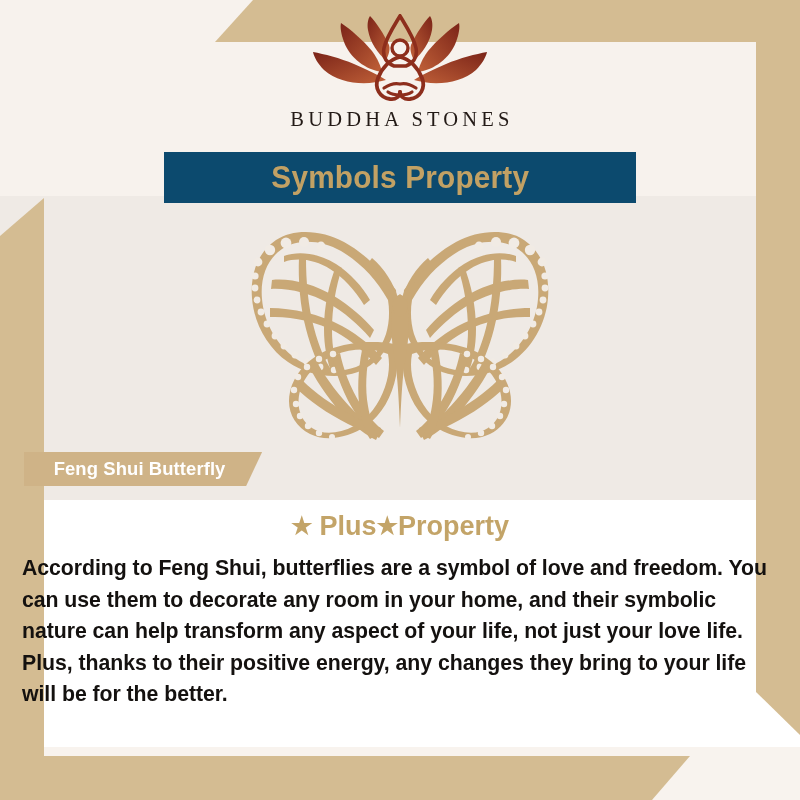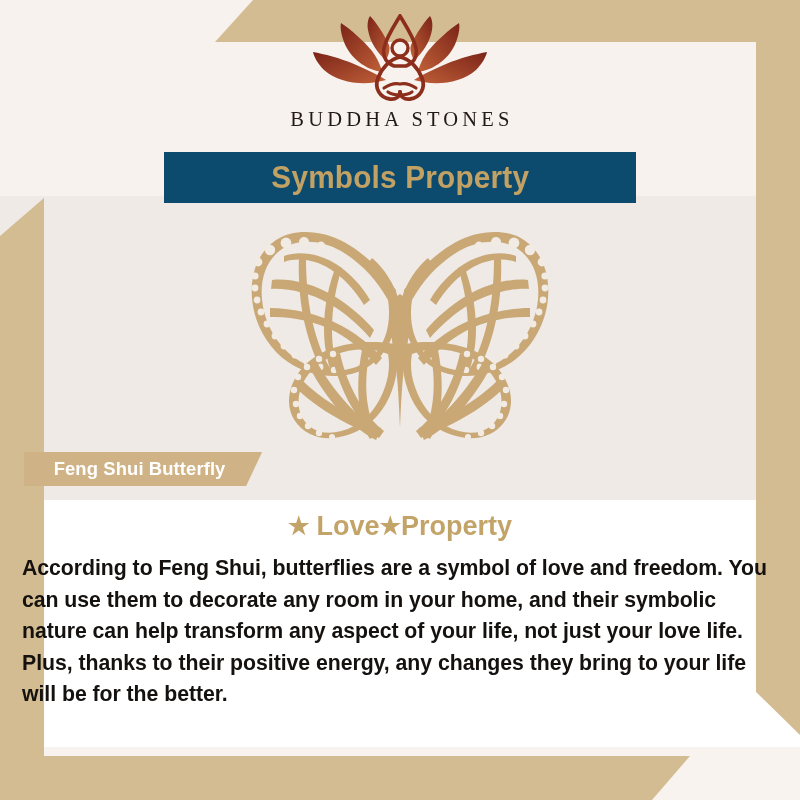--- a/index.html
+++ b/index.html
@@ -353,18 +353,18 @@
         <path d="M178 70 C182 56 192 40 204 30 L207 34 C196 44 187 58 183 72 Z"></path>
       </g>
     </svg>
   </div>
 
   <div class="fs-banner">
     <span class="fs-banner-text">Feng Shui Butterfly</span>
   </div>
 
   <div class="lf-head">
-    <span class="star">★</span><span class="w1">Love</span><span class="star">★</span><span>Property</span>
+    <span class="star">★</span><span class="w1">Plus</span><span class="star">★</span><span>Property</span>
   </div>
 
   <div class="para">According to Feng Shui, butterflies are a symbol of love and freedom. You can use them to decorate any room in your home, and their symbolic nature can help transform any aspect of your life, not just your love life. Plus, thanks to their positive energy, any changes they bring to your life will be for the better.</div>
 
 </div>
 
 </body></html>

